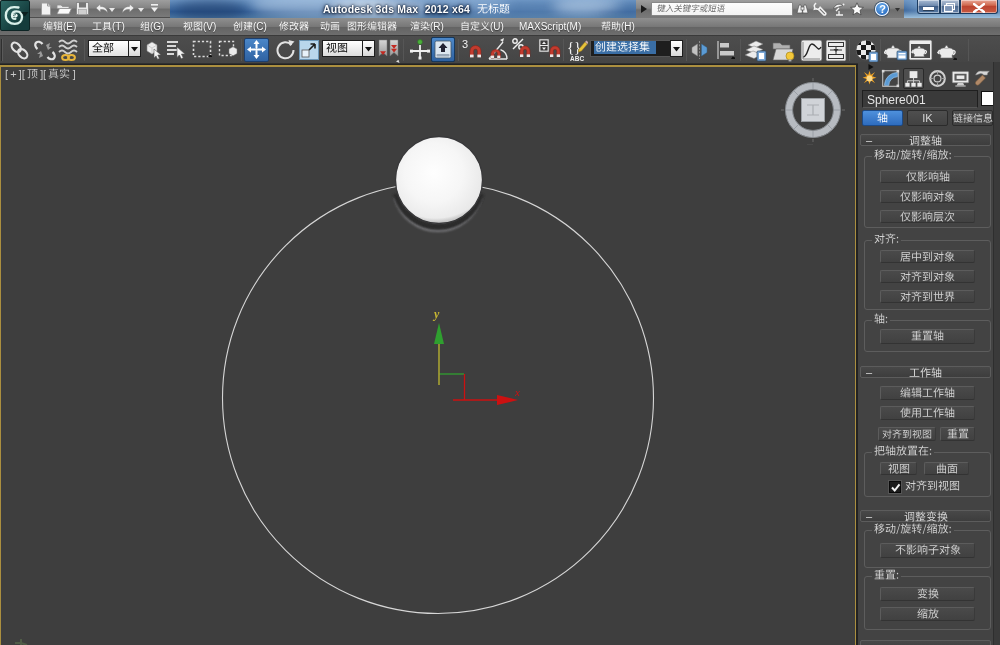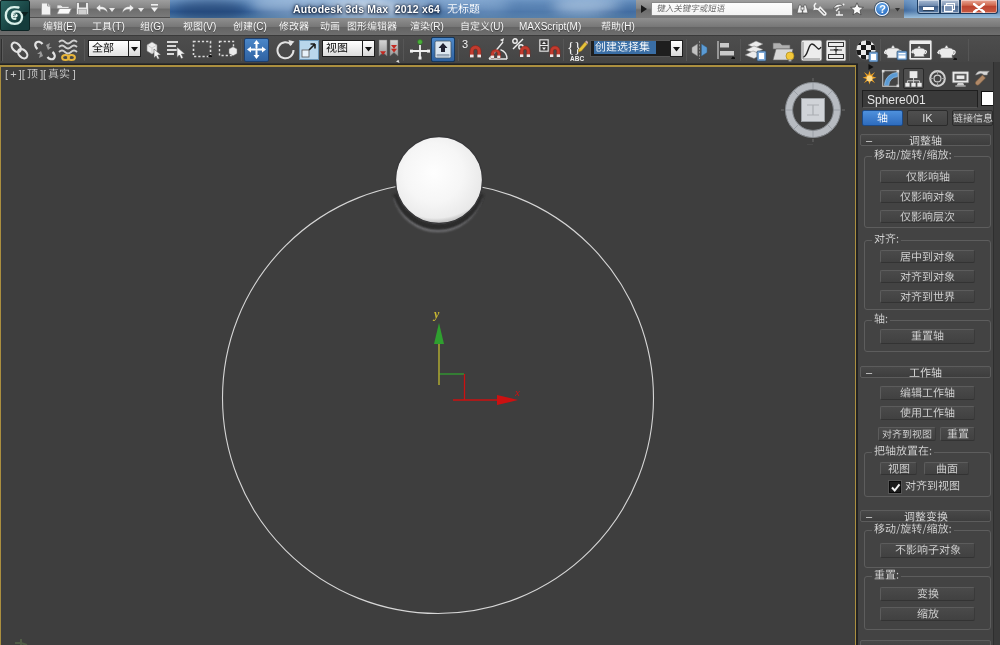--- a/index.html
+++ b/index.html
@@ -6,21 +6,21 @@
 #root{position:relative;width:1000px;height:645px;overflow:hidden}
 .abs{position:absolute}
 svg.k{vertical-align:-0.13em;fill:currentColor}
 .mx{white-space:nowrap}
 
 #title{left:0;top:0;width:1000px;height:18px;background:linear-gradient(180deg,#6a93c2 0%,#4974a8 35%,#2f5b94 65%,#49749f 100%);}
 .cloud{position:absolute;border-radius:50%;filter:blur(6px)}
 #qat{left:0;top:0;width:170px;height:18px;background:linear-gradient(180deg,#9e9e9e,#858585 45%,#6d6d6d 55%,#7a7a7a);border-bottom:1px solid #4e4e4e}
 #qat2{left:636px;top:0;width:268px;height:18px;background:linear-gradient(180deg,#9e9e9e,#858585 45%,#6d6d6d 55%,#7a7a7a)}
 #appbtn{left:0;top:0;width:30px;height:31px;z-index:6;background:linear-gradient(135deg,#2e6a66,#143c3c 70%);border:1px solid #0c2424;border-radius:2px}
-#titletext{top:2.5px;left:293px;color:#fff;font-size:10.5px;font-weight:bold;letter-spacing:0.2px;text-shadow:0 1px 3px rgba(6,22,48,.95),0 0 5px rgba(6,22,48,.9),0 0 2px rgba(6,22,48,.8);white-space:nowrap}
+#titletext{top:2.5px;left:323px;color:#fff;font-size:10.5px;font-weight:bold;letter-spacing:0.2px;text-shadow:0 1px 3px rgba(6,22,48,.95),0 0 5px rgba(6,22,48,.9),0 0 2px rgba(6,22,48,.8);white-space:nowrap}
 .winbtn{position:absolute;top:0;height:14px;border:1px solid #1c3c60;border-top:none;box-shadow:inset 0 0 0 1px rgba(255,255,255,.45)}
 
 #menubar{left:0;top:18px;width:1000px;height:18px;background:linear-gradient(180deg,#8f8f8f,#787878 50%,#636363 51%,#6e6e6e);border-bottom:1px solid #3a3a3a}
 .mi{position:absolute;top:21px;color:#fafafa;font-size:10px;text-shadow:0 1px 1px rgba(0,0,0,.45);white-space:nowrap}
 .mi svg{vertical-align:-0.13em}
 
 #toolbar{left:0;top:36px;width:1000px;height:28px;background:linear-gradient(180deg,#4d4d4d,#454545);border-bottom:1px solid #303030}
 .tsep{position:absolute;top:3px;width:1px;height:22px;background:#343434;border-right:1px solid #565656}
 .ticon{position:absolute}
 

